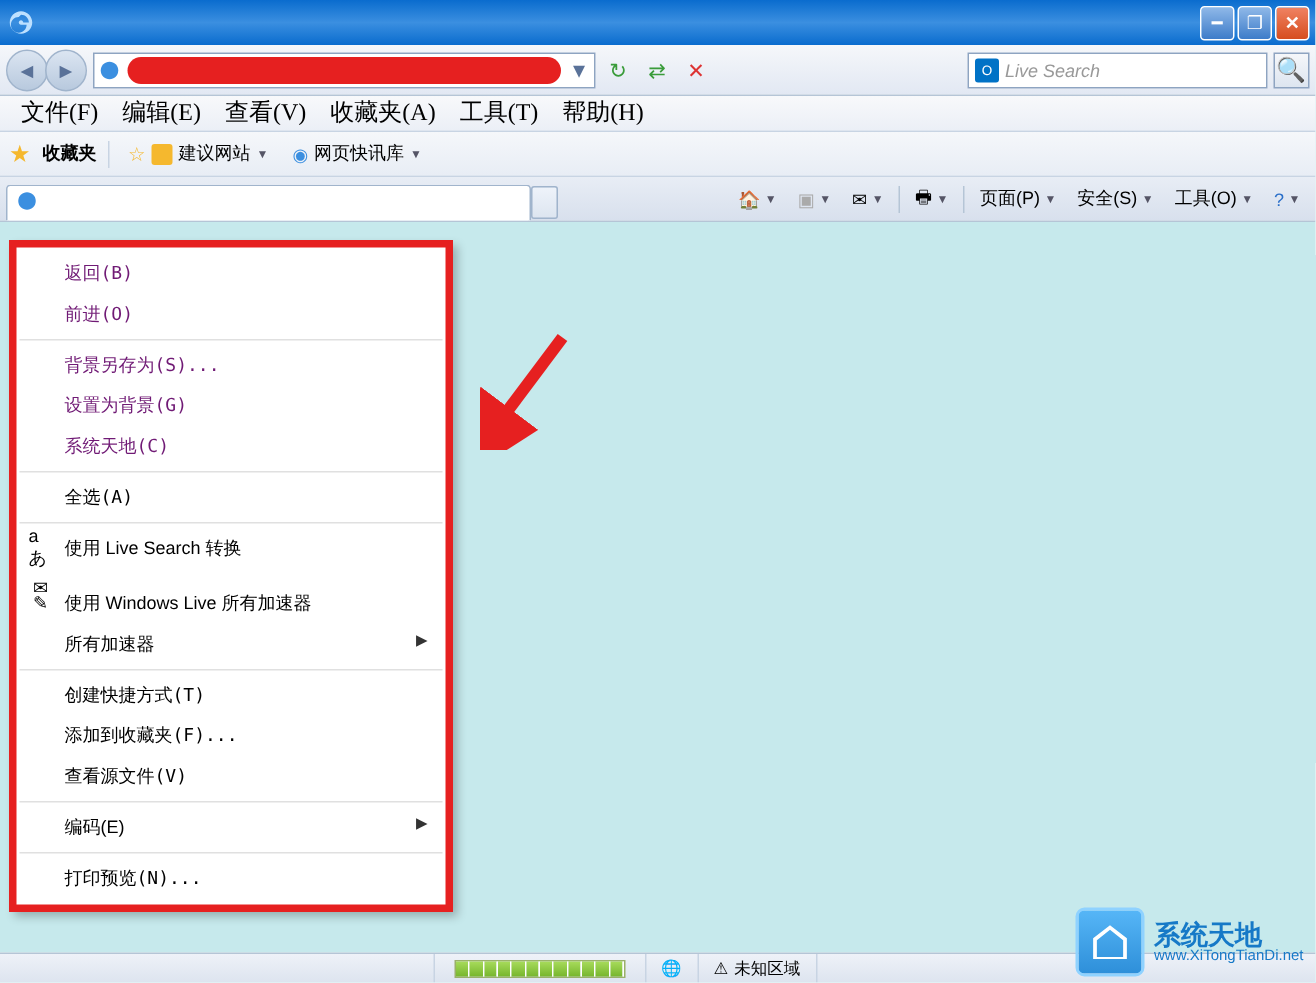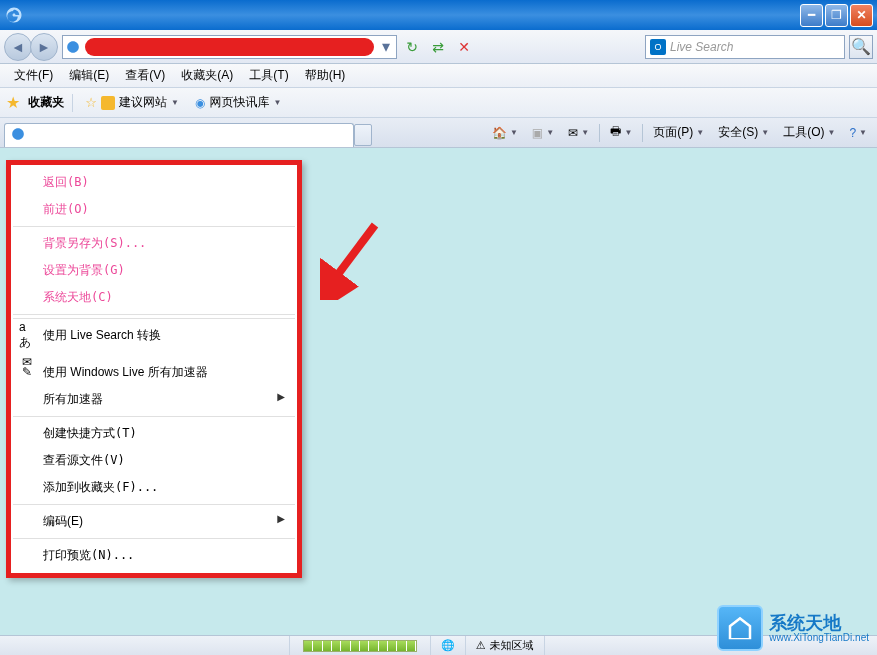--- a/index.html
+++ b/index.html
@@ -22,21 +22,21 @@
 .addr-icon { width: 16px; height: 16px; display: flex; align-items: center; justify-content: center; color: #2a6fc9; }
 .redacted { flex: 1; height: 18px; background: #e62020; border-radius: 9px; margin: 0 4px; }
 .addr-drop { width: 16px; color: #5a7299; text-align: center; cursor: pointer; }
 .tool-icon { width: 22px; height: 22px; border: 1px solid transparent; border-radius: 2px; display: flex; align-items: center; justify-content: center; font-size: 14px; cursor: pointer; }
 .search-box { width: 200px; height: 24px; background: #fff; border: 1px solid #8ea4c1; display: flex; align-items: center; padding: 0 4px; gap: 4px; margin-left: auto; }
 .search-placeholder { color: #999; font-style: italic; font-size: 12px; flex: 1; }
 .search-btn { width: 24px; height: 24px; border: 1px solid #8ea4c1; background: linear-gradient(to bottom,#f5f7fa,#dde5f0); display: flex; align-items: center; justify-content: center; cursor: pointer; }
 
 
 .menubar { height: 24px; background: linear-gradient(to bottom,#f8f9fb,#ebeff6); border-bottom: 1px solid #c8d4e3; display: flex; align-items: center; padding: 0 6px; }
-.menu-item { padding: 2px 8px; font-size: 12px; cursor: pointer; }
+.menu-item { padding: 2px 8px; font-size: 16px; cursor: pointer; font-family: Liberation Serif, serif; }
 
 
 .favbar { height: 30px; background: linear-gradient(to bottom,#f5f7fa,#e8edf5); border-bottom: 1px solid #c8d4e3; display: flex; align-items: center; padding: 0 6px; gap: 8px; font-size: 12px; }
 .fav-star { color: #f5b82e; font-size: 16px; }
 .fav-item { display: flex; align-items: center; gap: 4px; cursor: pointer; padding: 2px 4px; }
 .fav-sep { width: 1px; height: 18px; background: #c8d4e3; }
 
 
 .tab-tool-row { height: 30px; background: linear-gradient(to bottom,#e8edf5,#d8e0ed); border-bottom: 1px solid #b5c5d6; display: flex; align-items: center; padding: 0 4px; }
 .tab { height: 24px; width: 350px; background: #fff; border: 1px solid #a0b4cc; border-bottom: none; border-radius: 3px 3px 0 0; display: flex; align-items: center; padding: 0 6px; gap: 6px; font-size: 11px; margin-top: 4px; }
@@ -46,21 +46,21 @@
 .tool-sep { width: 1px; height: 18px; background: #b5c5d6; margin: 0 2px; }
 .drop-arrow { font-size: 8px; color: #556; }
 
 
 .content { position: absolute; top: 148px; bottom: 20px; left: 0; right: 0; background: #c6e9ec; }
 
 
 .context-menu { position: absolute; top: 160px; left: 6px; width: 296px; background: #fff; border: 5px solid #e62020; box-shadow: 3px 3px 6px rgba(0,0,0,0.25); font-size: 12px; padding: 4px 0; }
 .cm-item { padding: 5px 14px 5px 32px; position: relative; cursor: default; font-family: "SimSun", monospace; }
 .cm-item.enabled { color: #000; cursor: pointer; }
-.cm-item.disabled { color: #ec4899; }
+.cm-item.disabled { color: #701a75; }
 .cm-sep { height: 1px; background: #e0e0e0; margin: 3px 2px; }
 .cm-arrow { position: absolute; right: 12px; font-size: 10px; color: #333; }
 .cm-icon { position: absolute; left: 8px; width: 16px; height: 16px; display: flex; align-items: center; justify-content: center; font-size: 12px; }
 
 
 .anno-arrow { position: absolute; top: 220px; left: 320px; pointer-events: none; }
 
 
 .statusbar { position: absolute; bottom: 0; height: 20px; left: 0; right: 0; background: linear-gradient(to bottom,#eef2f8,#dde4ef); border-top: 1px solid #b5c5d6; display: flex; align-items: center; font-size: 11px; }
 .status-cell { padding: 0 10px; border-right: 1px solid #c8d4e3; height: 100%; display: flex; align-items: center; gap: 4px; }
@@ -198,29 +198,30 @@
 </svg>
 
 <div class="context-menu">
   <div class="cm-item disabled">返回(B)</div>
   <div class="cm-item disabled">前进(O)</div>
   <div class="cm-sep"></div>
   <div class="cm-item disabled">背景另存为(S)...</div>
   <div class="cm-item disabled">设置为背景(G)</div>
   <div class="cm-item disabled">系统天地(C)</div>
   <div class="cm-sep"></div>
+  <div class="cm-item enabled">全选(A)</div>
   <div class="cm-sep"></div>
   <div class="cm-item enabled"><span class="cm-icon">aあ</span><span>使用 Live Search 转换</span></div>
   <div class="cm-item enabled"><span class="cm-icon">✉</span></div>
   <div class="cm-item enabled"><span class="cm-icon">✎</span><span>使用 Windows Live 所有加速器</span></div>
   <div class="cm-item enabled"><span>所有加速器</span><span class="cm-arrow">▶</span></div>
   <div class="cm-sep"></div>
   <div class="cm-item enabled">创建快捷方式(T)</div>
+  <div class="cm-item enabled">添加到收藏夹(F)...</div>
   <div class="cm-item enabled">查看源文件(V)</div>
-  <div class="cm-item enabled">添加到收藏夹(F)...</div>
   <div class="cm-sep"></div>
   <div class="cm-item enabled"><span>编码(E)</span><span class="cm-arrow">▶</span></div>
   <div class="cm-sep"></div>
   <div class="cm-item enabled">打印预览(N)...</div>
 
 </div>
 
 <div class="statusbar">
   <div class="status-cell" style="width:290px"></div>
   <div class="status-cell">

